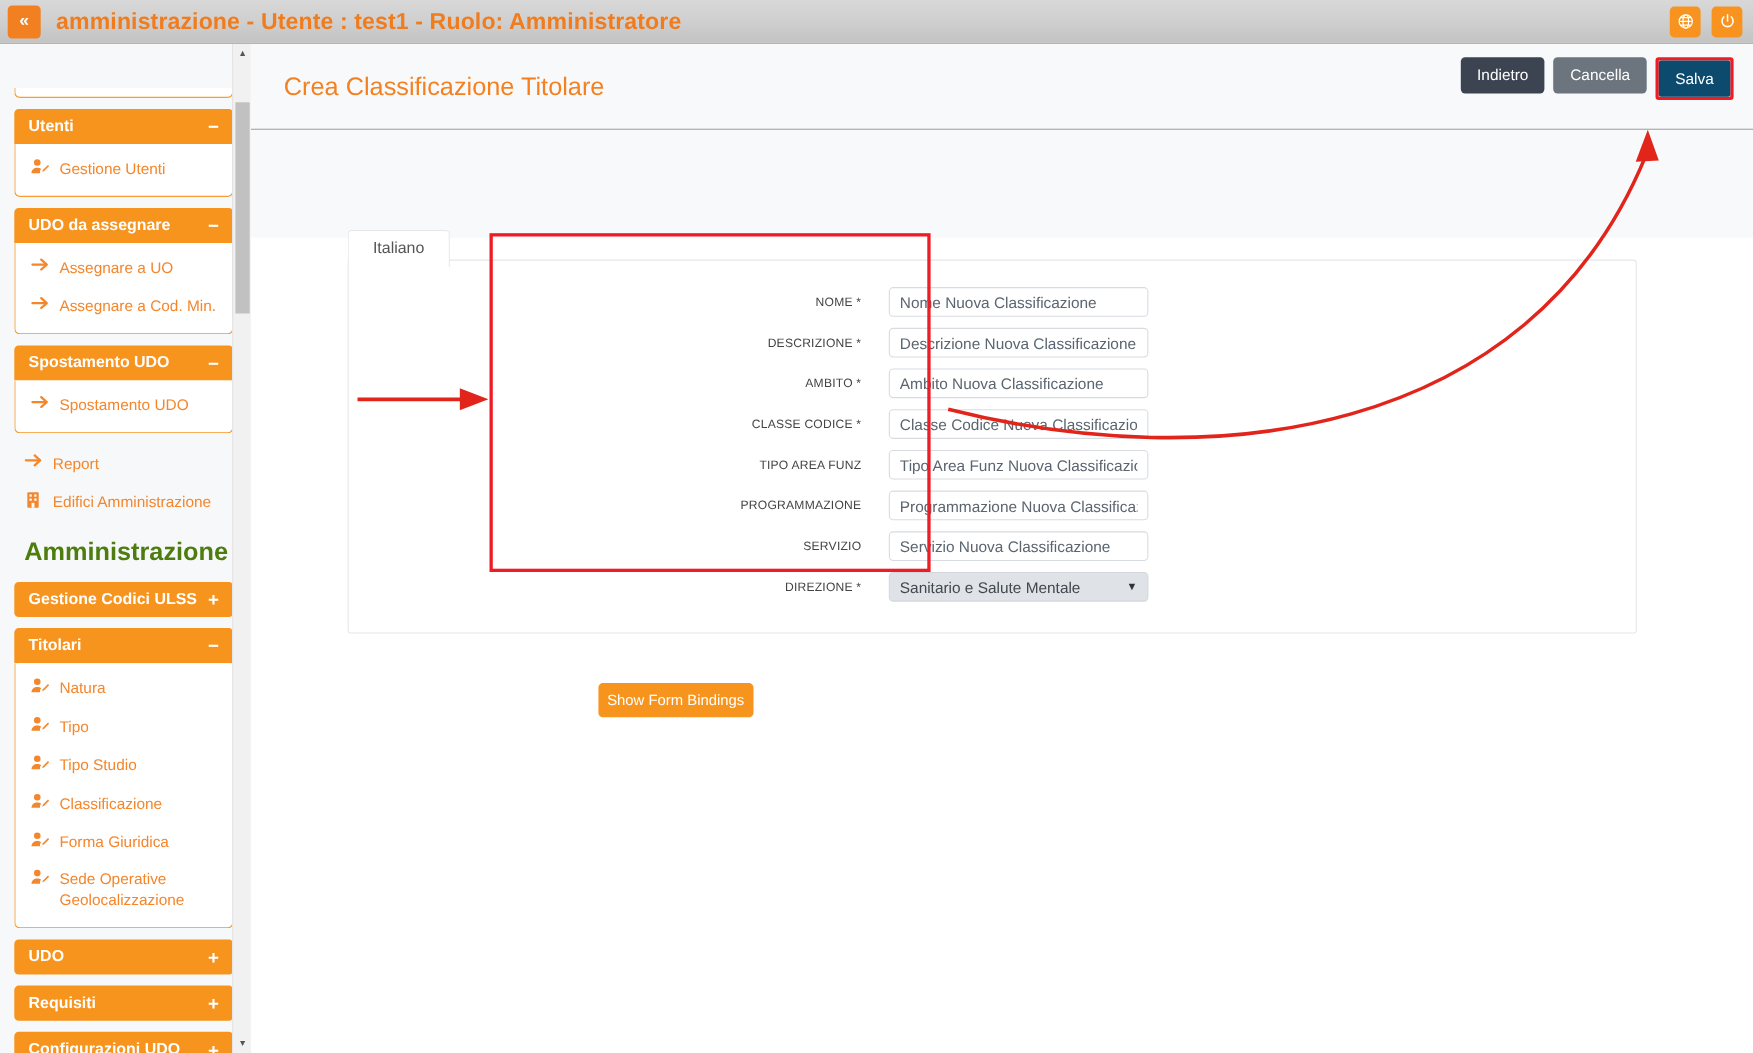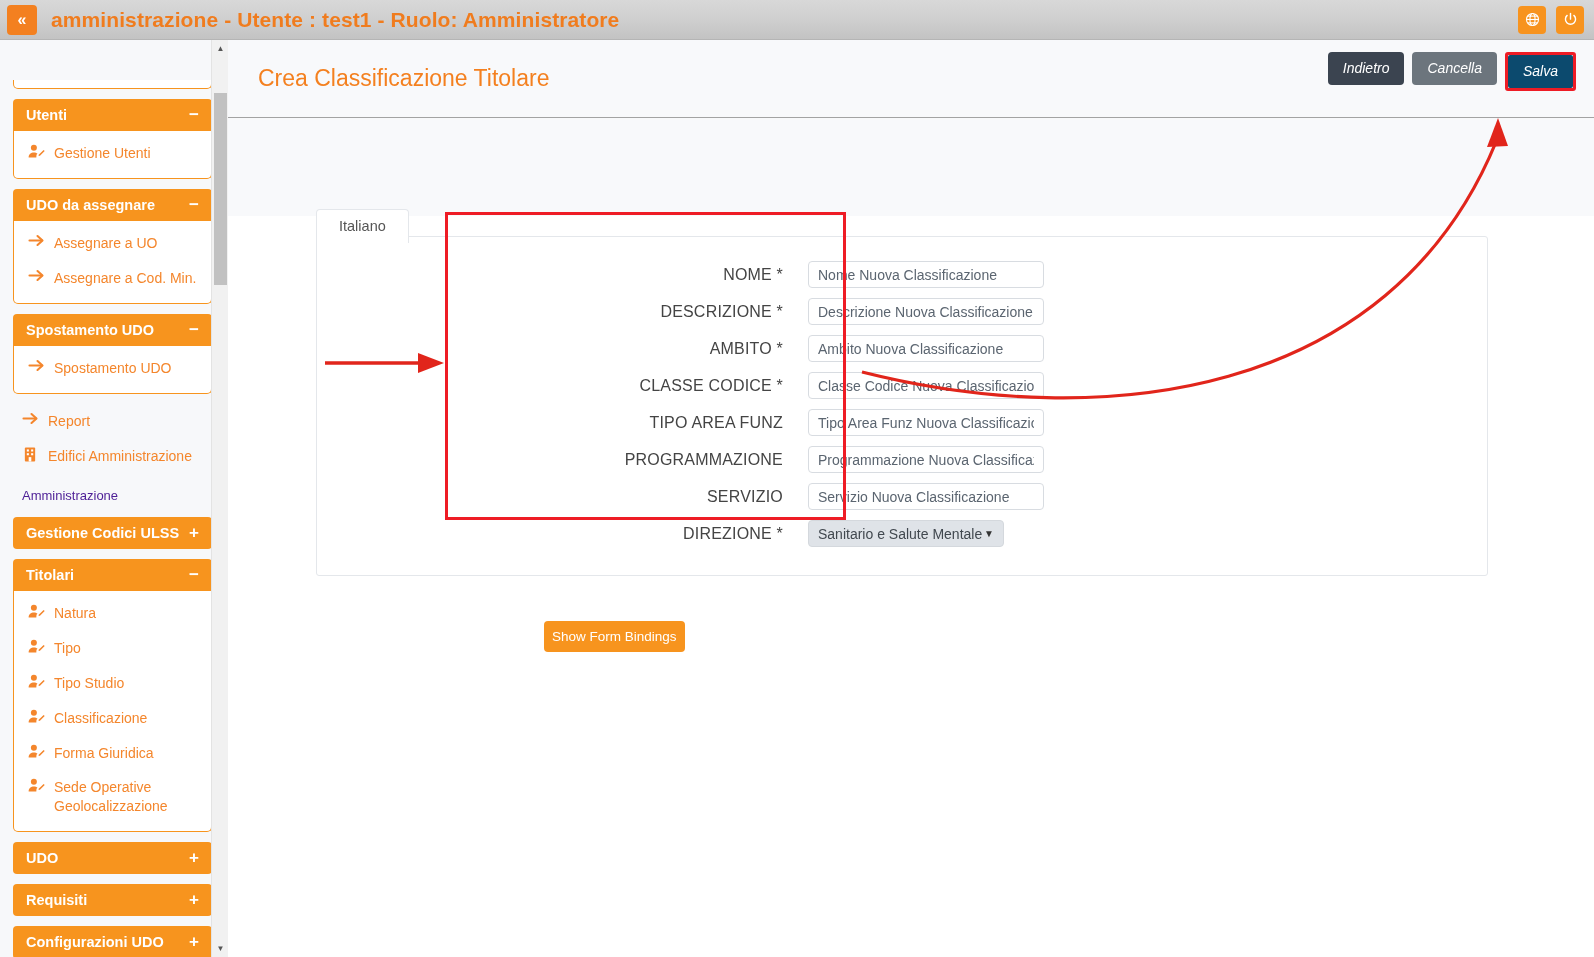--- a/index.html
+++ b/index.html
@@ -60,41 +60,41 @@
     background: #c1c1c1; cursor: pointer;
   }
 
   .sb-inner { position: relative; width: 199px; margin-left: 7px; }
 
   .panel { margin-bottom: 10px; }
   .panel-head {
     background: #f7941e; color: #fff;
     font-size: 14.5px; font-weight: bold;
     padding: 7px 13px; border-radius: 4px;
-    display: flex; align-items: flex-start; justify-content: space-between;
+    display: flex; align-items: flex-end; justify-content: space-between;
     cursor: pointer; line-height: 1.25;
   }
   .panel-head.open { border-radius: 4px 4px 0 0; }
   .panel-sign { font-size: 17px; font-weight: bold; line-height: 1; }
   .panel-body {
     border: 1px solid #f7941e; border-top: none;
     border-radius: 0 0 5px 5px; background: #fff;
     padding: 5px 0 7px 0;
   }
   .sb-link {
     display: flex; align-items: flex-start; gap: 9px;
     padding: 8px 10px 8px 13px;
     color: #f4862c; font-size: 14px; text-decoration: none; cursor: pointer;
     line-height: 1.35;
   }
   .sb-link .lbl { word-break: break-word; }
   .sb-icon { flex: none; width: 18px; display: inline-flex; align-items: center; justify-content: center; color: #f4862c; }
   .plain-link { padding-left: 8px; }
   .sb-section-title {
-    color: #4c1d95; font-size: 13px; padding: 14px 6px 14px 9px; font-weight: normal;
+    color: #4d7c0f; font-size: 23px; padding: 14px 6px 14px 9px; font-weight: bold;
   }
   .stub-top {
     border: 1px solid #f7941e; border-top: none; border-radius: 0 0 5px 5px;
     background: #fff; height: 9px; margin-bottom: 10px;
   }
 
   
   #main {
     position: absolute; top: 40px; left: 228px; width: 1366px; height: 917px;
     background: #fff; overflow: hidden;
@@ -103,21 +103,20 @@
     height: 78px; background: #f8f9fb; border-bottom: 1px solid #a3a3a3;
     display: flex; align-items: center; padding: 0 18px 0 30px;
     position: relative;
   }
   #page-title { color: #f4801f; font-size: 23px; font-weight: normal; }
   #header-actions { margin-left: auto; display: flex; gap: 8px; align-items: flex-start; margin-top: -14px; }
   .btn {
     font-size: 14px; border-radius: 4px; padding: 8px 15px;
     color: #fff; cursor: pointer; border: none; line-height: 1.2;
     font-family: "Liberation Sans", sans-serif;
-    font-style: italic;
   }
   .btn-dark { background: #3b4450; }
   .btn-grey { background: #6c757d; }
   .btn-orange { background: #0c4a6e; text-align: right; }
   #salva-wrap { border: 3px solid #ee1c25; border-radius: 3px; padding: 0; }
   #salva-wrap .btn { border-radius: 2px; display:block; }
 
   #content-area { background: #f8f9fb; height: 98px; }
 
   #form-card {
@@ -134,31 +133,31 @@
 
   #red-box {
     position: absolute; left: 445px; top: 212px; width: 401px; height: 308px;
     border: 3px solid #ee1c25; pointer-events: none; z-index: 5;
   }
 
   #form-rows { position: absolute; left: 0; top: 222px; width: 860px; }
   .form-row { display: flex; align-items: center; margin-bottom: 12px; height: 25px; }
   .form-label {
     width: 580px; text-align: right; padding-right: 25px;
-    font-size: 16px; color: #444; letter-spacing: .2px;
+    font-size: 11px; color: #444; letter-spacing: .2px;
   }
   .form-input {
     width: 236px; height: 27px; padding: 3px 9px;
     border: 1px solid #d8dce1; border-radius: 4px;
     font-size: 14px; color: #7f1d1d; background: #fff;
     font-family: "Liberation Sans", sans-serif;
   }
   .form-input::placeholder { color: #5b6570; opacity: 1; }
   .form-select {
-    width: 196px; height: 27px; padding: 3px 9px;
+    width: 236px; height: 27px; padding: 3px 9px;
     border: 1px solid #d4d8dd; border-radius: 4px;
     font-size: 14px; color: #41484f; background: #dfe3e8;
     display: flex; align-items: center; justify-content: space-between;
     cursor: pointer;
   }
   .caret { font-size: 10px; color: #333; }
 
   #show-bindings {
     position: absolute; left: 316px; top: 581px;
     background: #f7941e; color: #fff; font-size: 13.5px;

